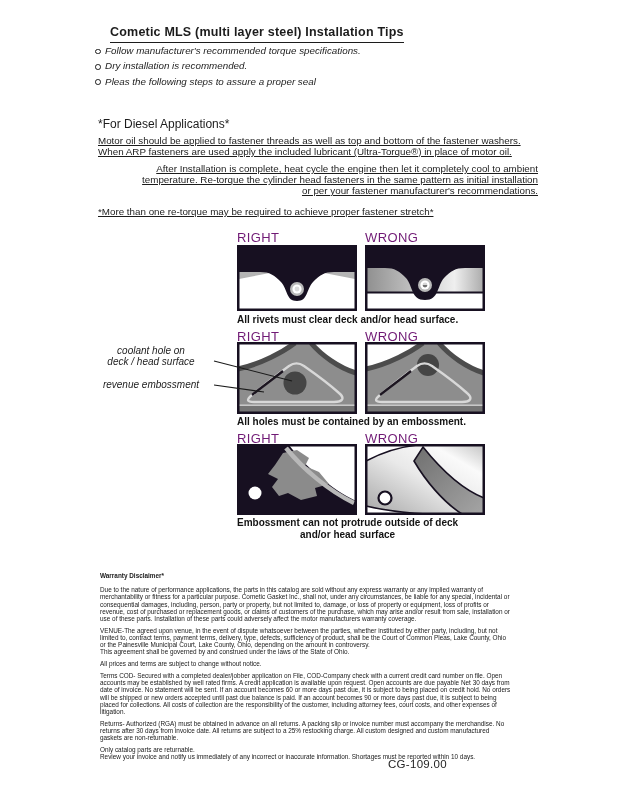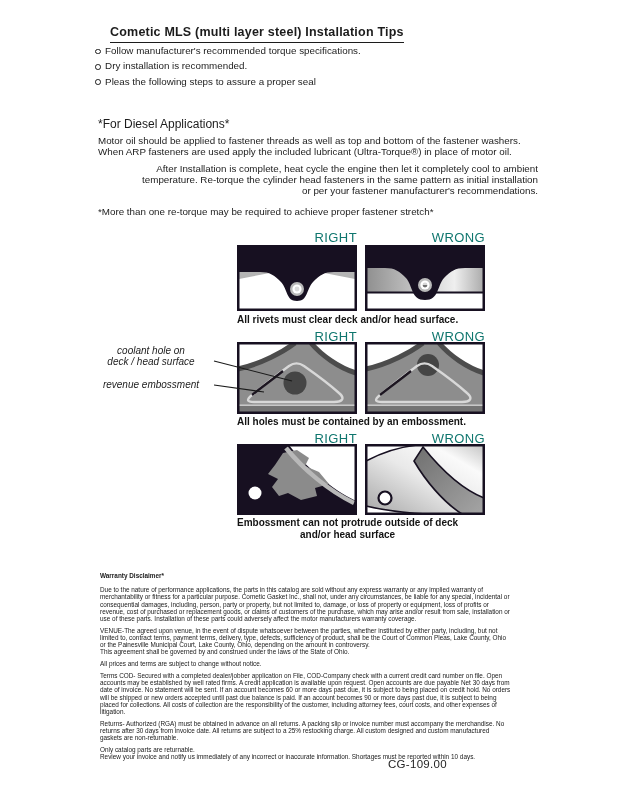--- a/index.html
+++ b/index.html
@@ -6,31 +6,31 @@
   .page{
     position:relative;width:618px;height:800px;background:#ffffff;overflow:hidden;
     font-family:"Liberation Sans","DejaVu Sans",sans-serif;color:#1c1c1c;
   }
   .abs{position:absolute;}
   .title{
     left:110px;top:25px;font-size:12.5px;font-weight:bold;letter-spacing:.2px;
     border-bottom:1.6px solid #1c1c1c;padding-bottom:2.5px;
   }
   .bullets{left:95px;top:45px;font-size:9.8px;}
-  .brow{display:flex;align-items:flex-start;height:15.4px;}
+  .brow{display:flex;align-items:flex-start;height:15.4px;font-style:italic;}
   .mk{flex:0 0 auto;width:3.6px;height:3.6px;border-radius:50%;margin:3.6px 4.5px 0 0;}
   .mk.open{border:1px solid #1c1c1c;}
   .mk.fill{background:#1c1c1c;border:1px solid #1c1c1c;}
   .sub{margin-left:22px;}
   .h2{left:98px;top:117px;font-size:12px;font-weight:normal;}
-  .para{left:98px;top:0;font-size:9.8px;line-height:11px;white-space:pre-line;width:440px;}
+  .para{left:98px;top:0;font-size:9.8px;line-height:11px;white-space:pre-line;width:440px;text-decoration:underline;}
   .p1{top:135px;}
   .p2{top:163px;text-align:right;}
   .note{top:206px;}
-  .dlabel{width:120px;text-align:right;font-size:13px;letter-spacing:.4px;color:#0f766e;}
+  .dlabel{width:120px;text-align:left;font-size:13px;letter-spacing:.4px;color:#701a75;}
   .panel{width:120px;}
   .panel svg{display:block;width:120px;}
   .caption{font-size:10px;font-weight:bold;line-height:12px;white-space:pre-line;color:#141414;text-align:center;}
   .ann{font-size:10px;line-height:11px;text-align:center;white-space:pre-line;width:122px;left:90px;font-style:italic;}
   .overlay{position:absolute;left:0;top:0;pointer-events:none;}
   .disclaimer{left:100px;top:572px;width:412px;font-size:6.4px;line-height:7.2px;color:#202020;}
   .disclaimer .dh{font-weight:bold;margin:0 0 7px 0;}
   .disclaimer p{margin:0 0 4.6px 0;white-space:pre-line;}
   .docnum{left:388px;top:758px;font-size:11.5px;letter-spacing:.3px;color:#242424;}
 </style>

